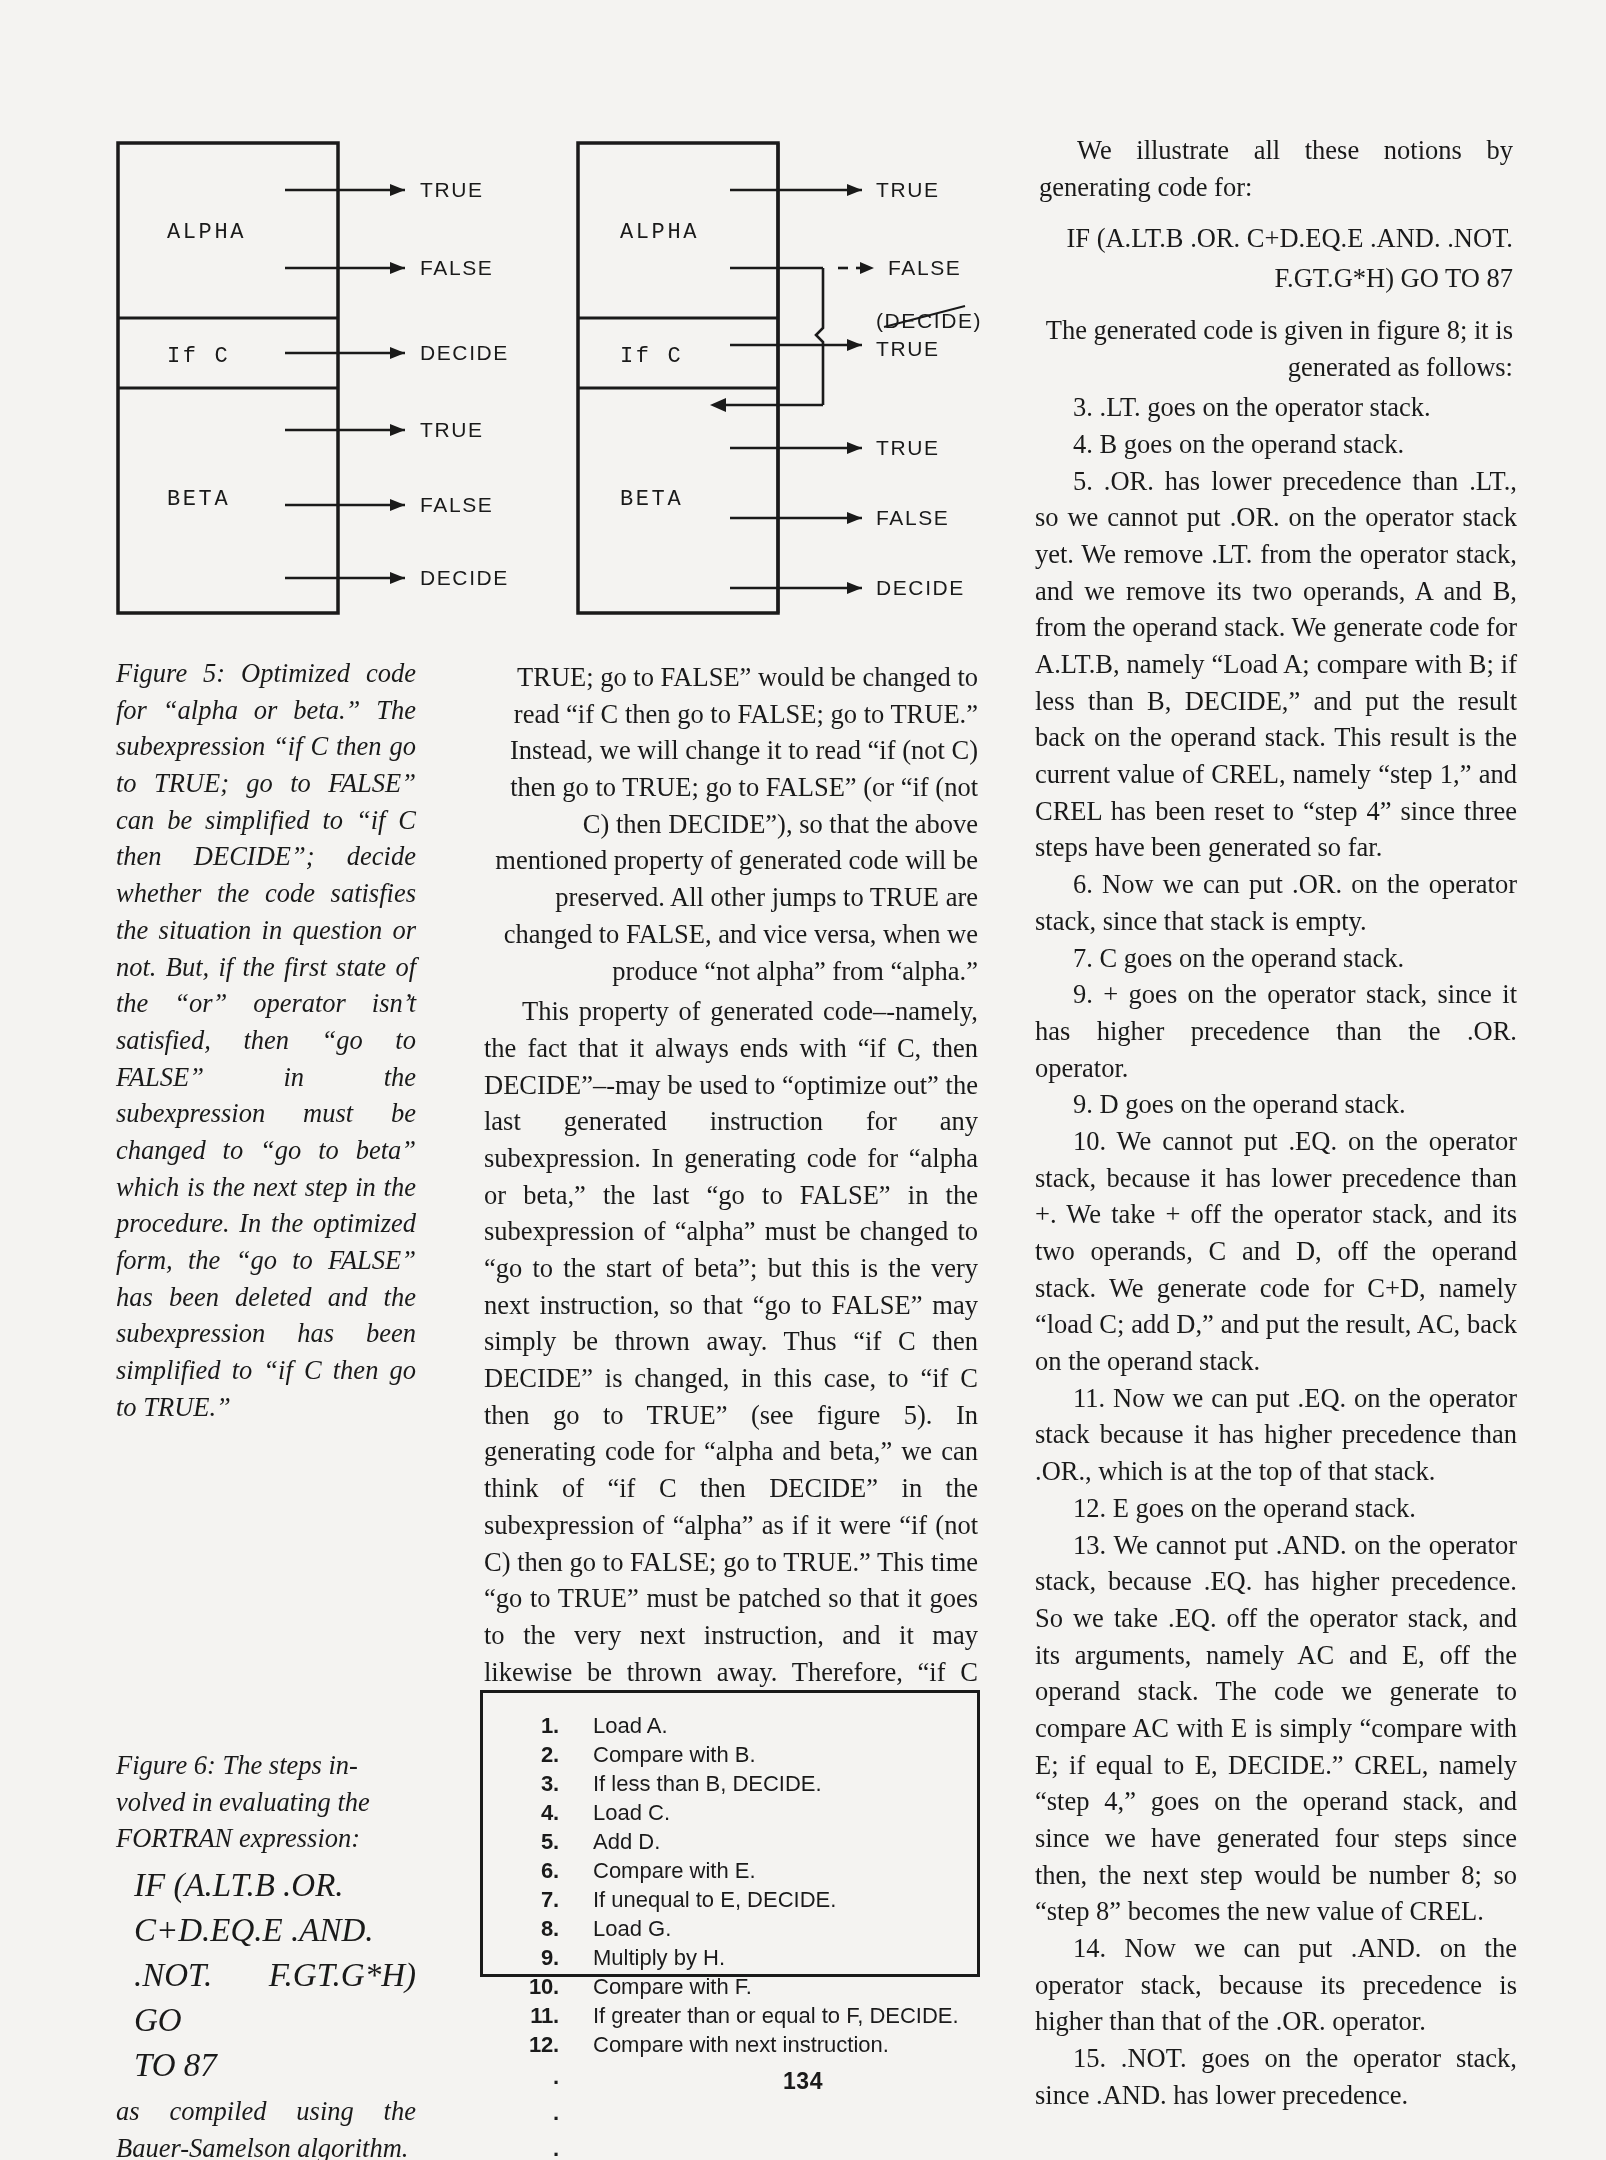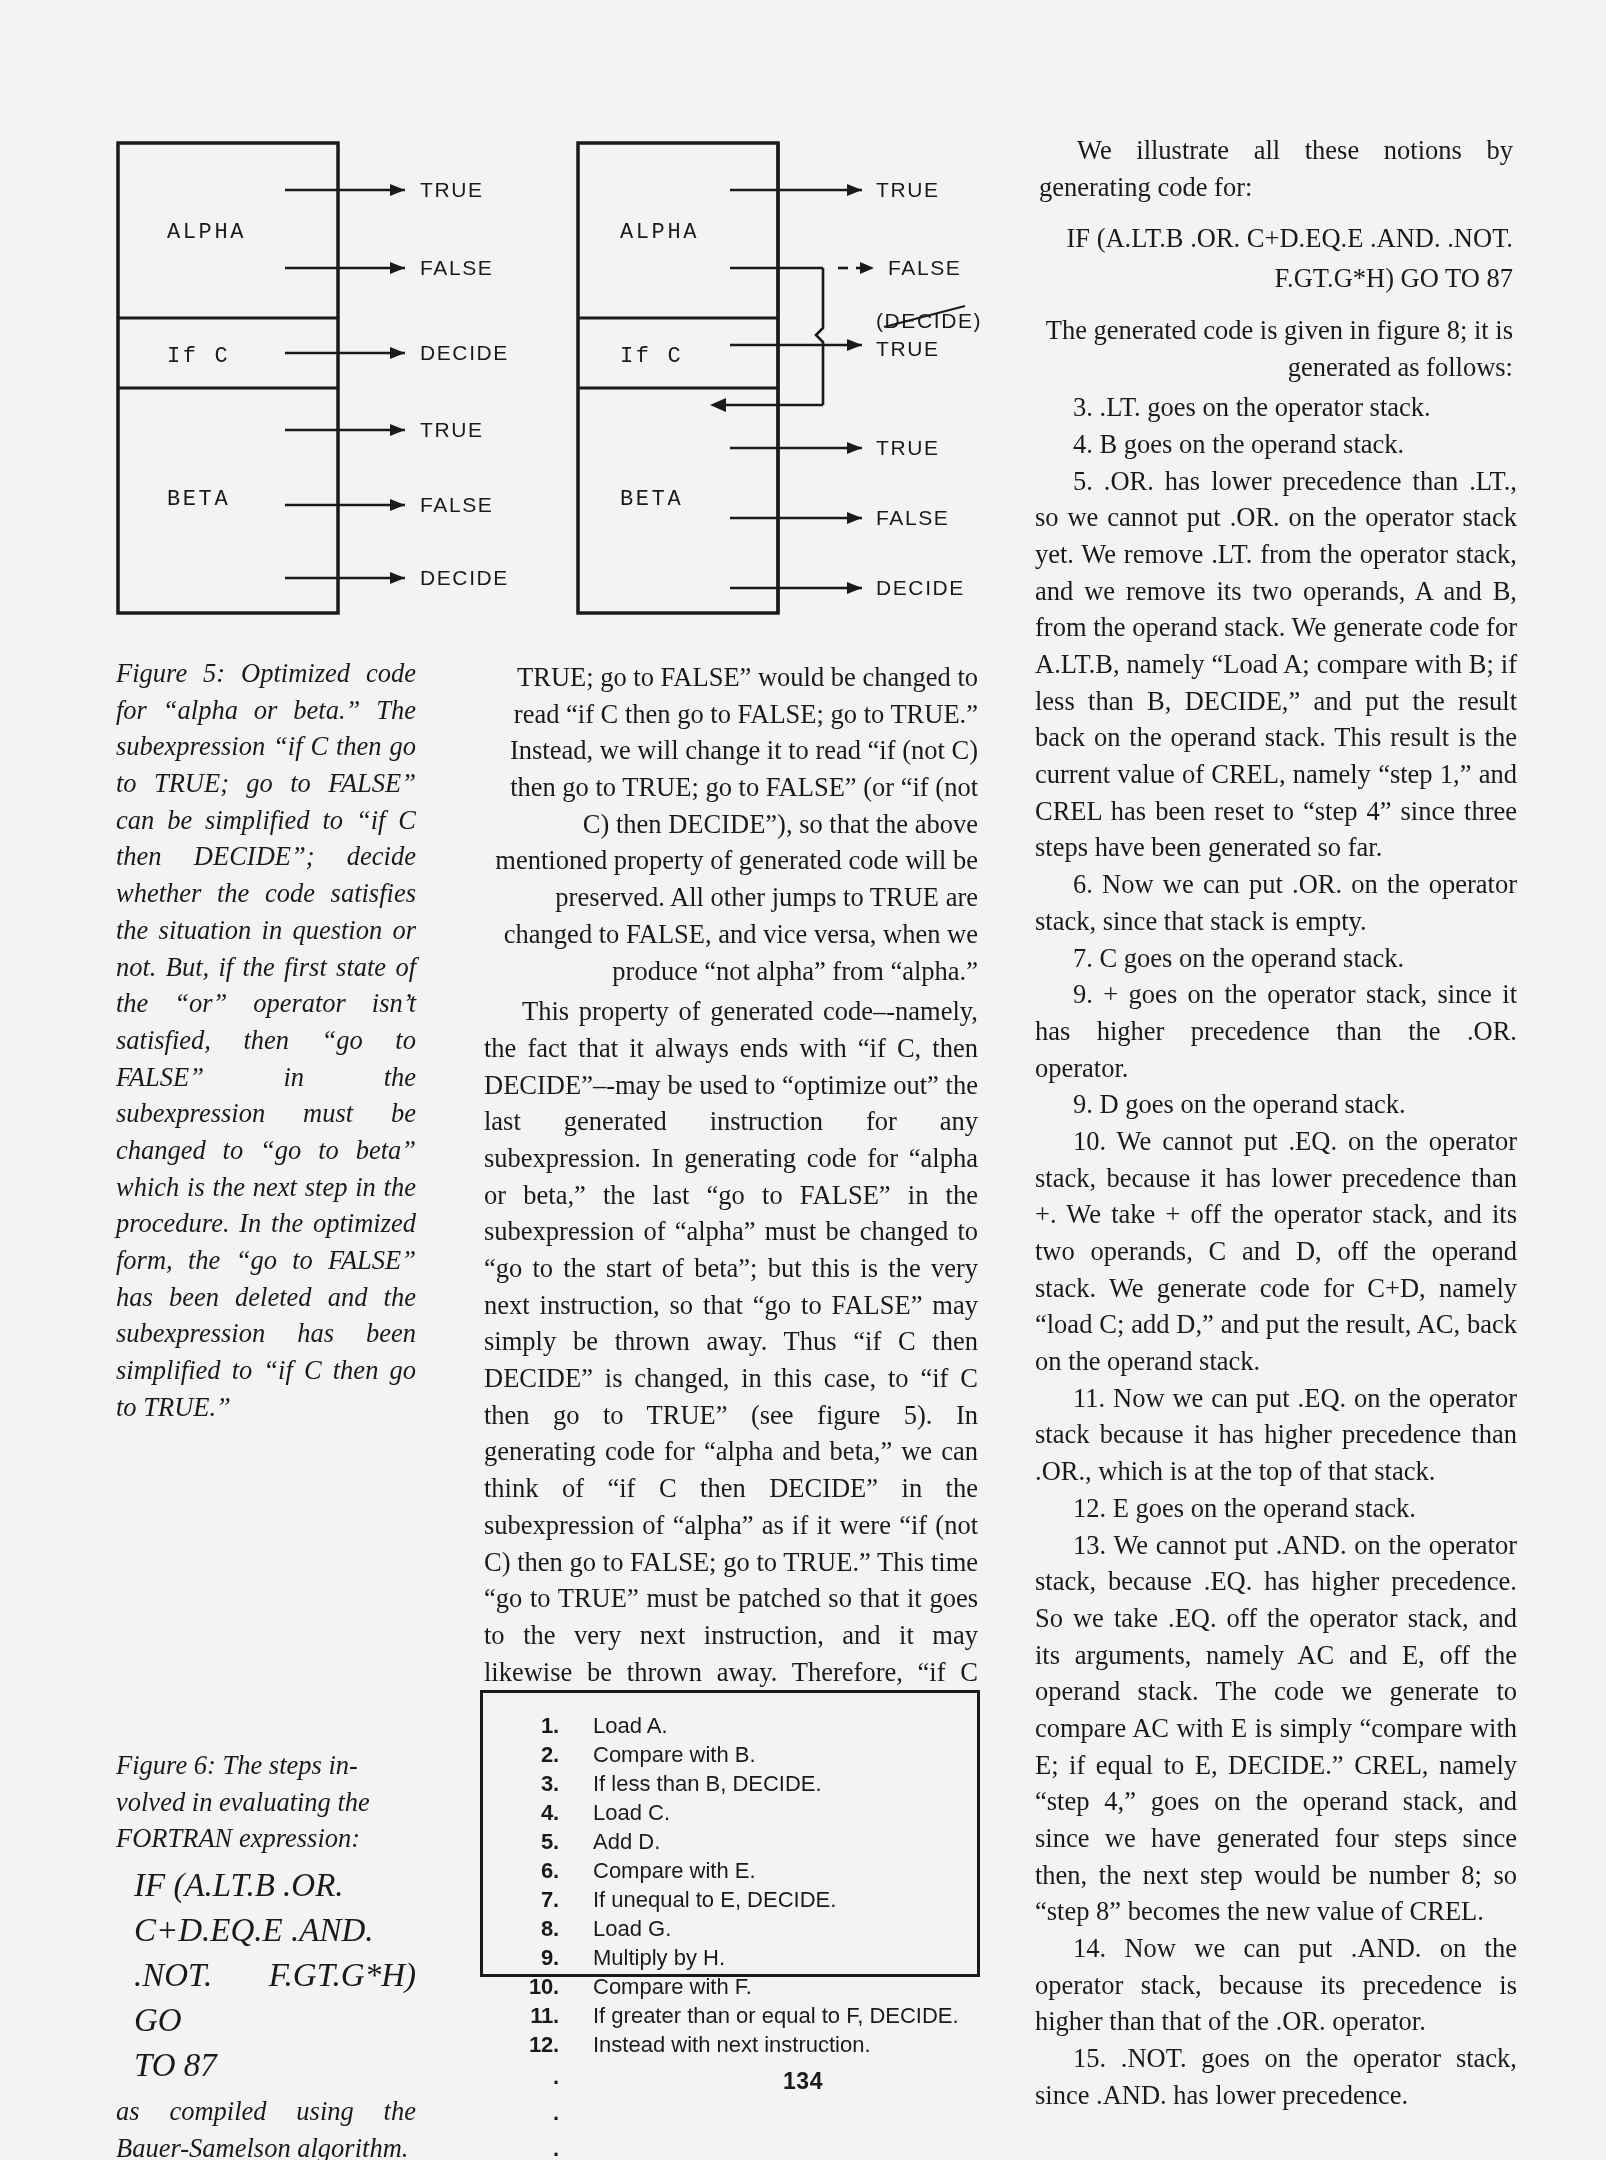--- a/index.html
+++ b/index.html
@@ -333,21 +333,21 @@
         <tr>
           <td class="num">10.</td>
           <td class="txt">Compare with F.</td>
         </tr>
         <tr>
           <td class="num">11.</td>
           <td class="txt">If greater than or equal to F, DECIDE.</td>
         </tr>
         <tr>
           <td class="num">12.</td>
-          <td class="txt">Instead with next instruction.</td>
+          <td class="txt">Compare with next instruction.</td>
         </tr>
         <tr>
           <td class="dot">.</td>
           <td class="txt"></td>
         </tr>
         <tr>
           <td class="dot">.</td>
           <td class="txt"></td>
         </tr>
         <tr>

